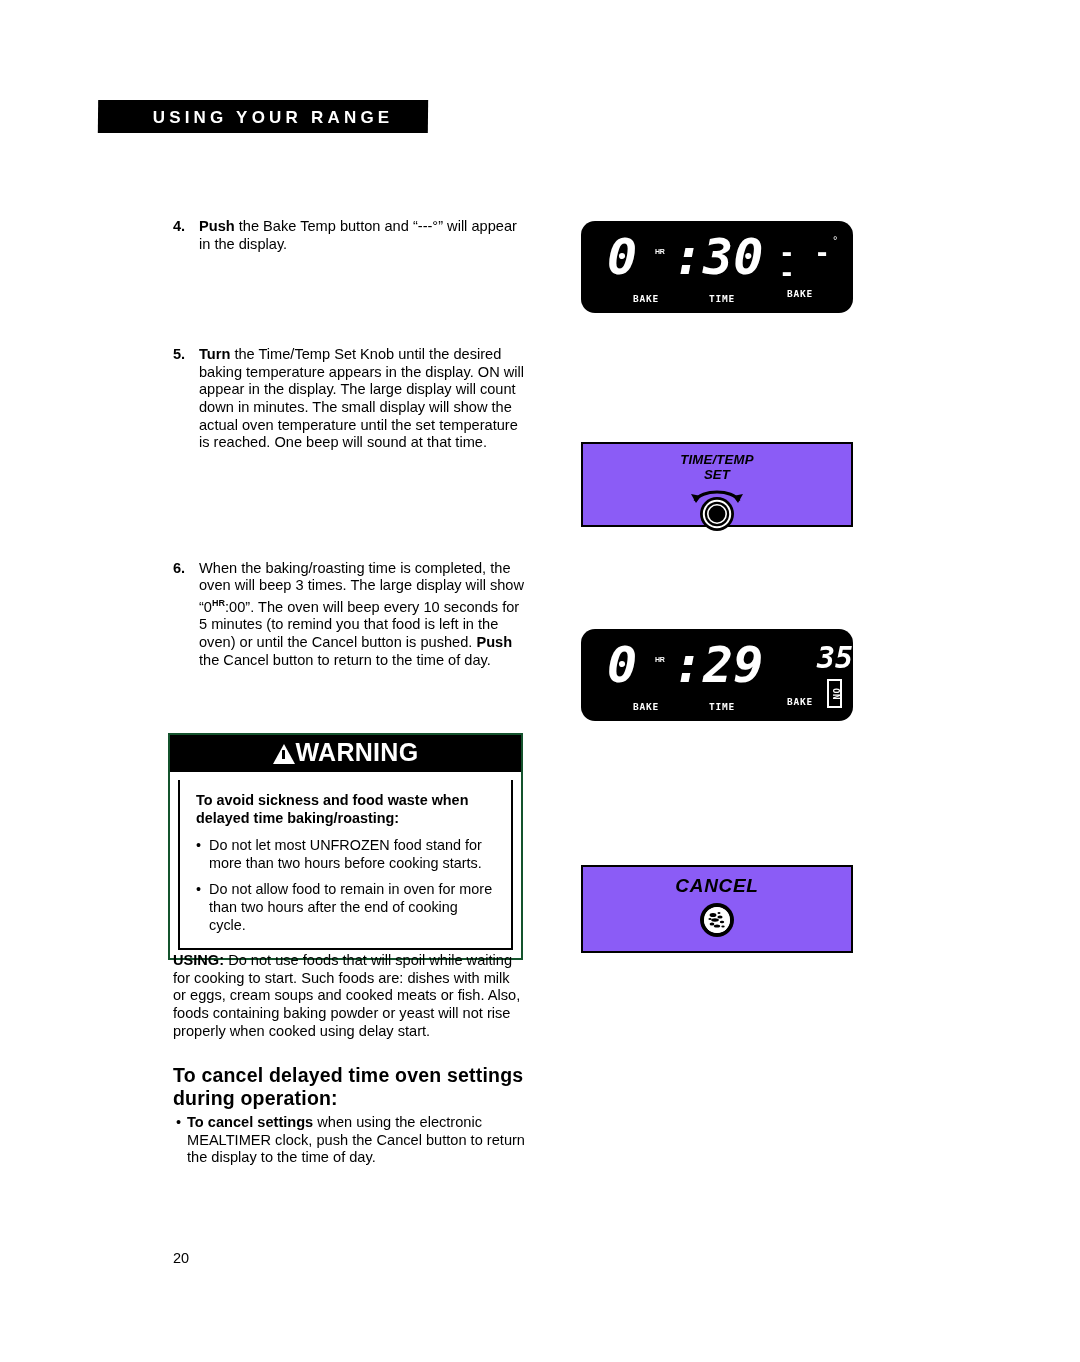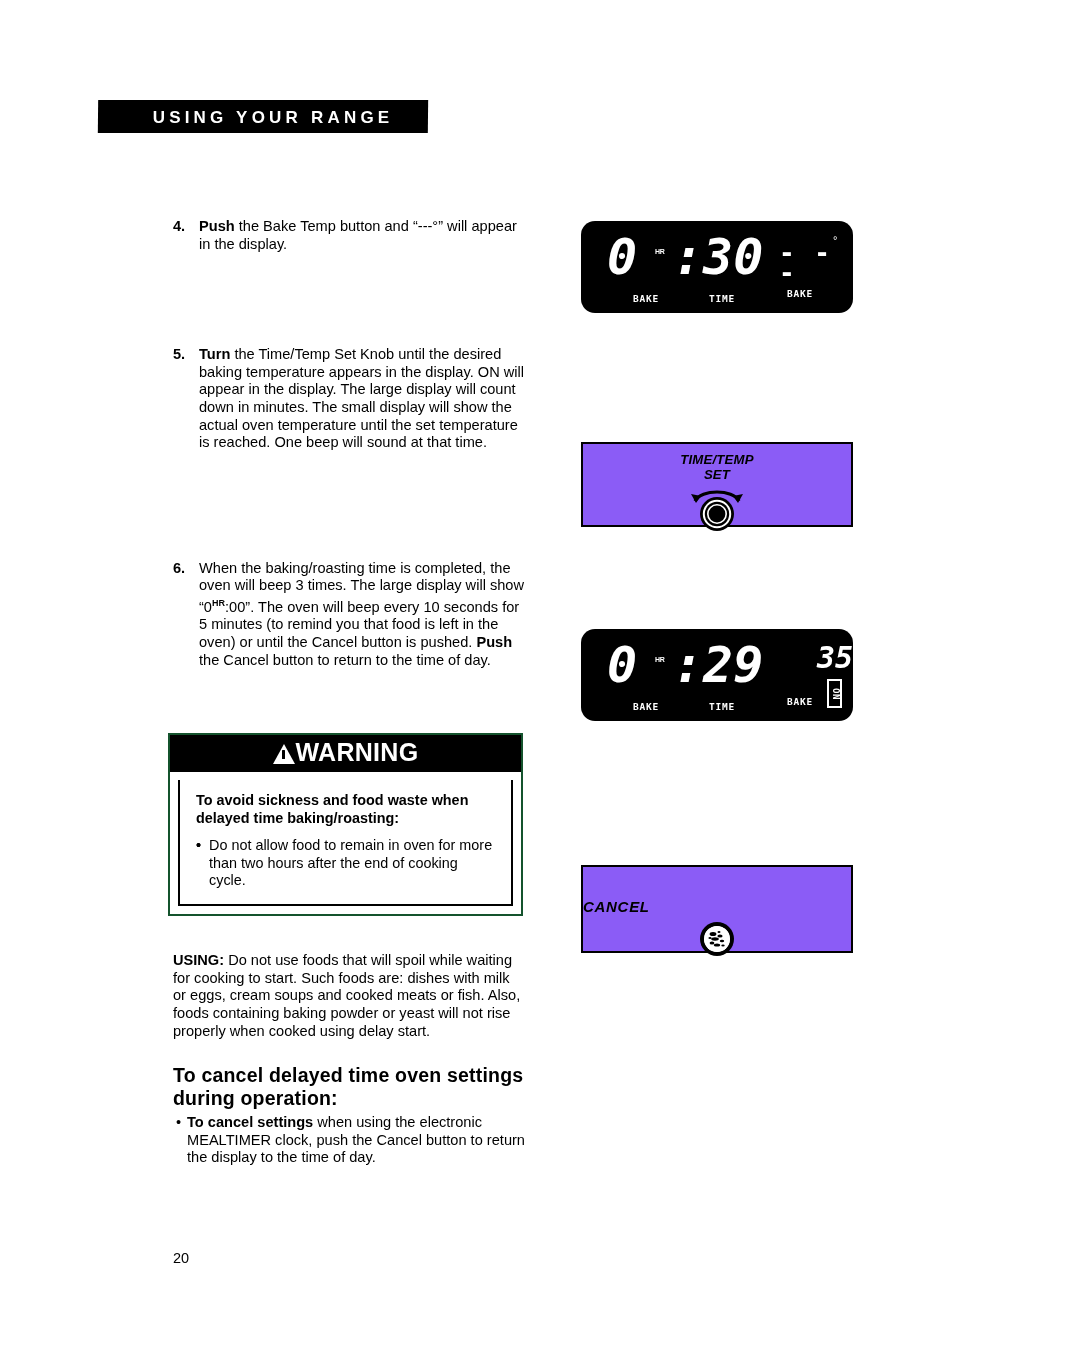--- a/index.html
+++ b/index.html
@@ -336,25 +336,25 @@
   .knob-arrow {
     position: absolute;
     left: 50%;
     top: -11px;
     transform: translateX(-50%);
     width: 56px;
     height: 18px;
   }
 
   .cancel-title {
-    text-align: left;
-    font-weight: bold;
-    font-size: 15px;
+    text-align: center;
+    font-weight: bold;
+    font-size: 19px;
     letter-spacing: 0.7px;
-    padding-top: 32px;
+    padding-top: 9px;
     line-height: 1;
   }
   .cancel-btn-wrap {
     position: relative;
     height: 52px;
   }
   .cancel-btn {
     position: absolute;
     left: 50%;
     top: 8px;
@@ -407,20 +407,21 @@
 
   <div class="warning-box">
     <div class="warning-head">
       <span class="warn-tri"></span>
         <span>WARNING</span>
     </div>
     <div class="warning-body">
       <p class="warning-lead">To avoid sickness and food waste when delayed time baking/roasting:</p>
       <div class="warn-bullet">
         <span class="dot">•</span>
+        <span>Do not let most UNFROZEN food stand for more than two hours before cooking starts.</span>
       </div>
       <div class="warn-bullet">
         <span class="dot">•</span>
         <span>Do not allow food to remain in oven for more than two hours after the end of cooking cycle.</span>
       </div>
     </div>
   </div>
 
   <div class="note">
     <b>USING:</b><span> Do not use foods that will spoil while waiting for cooking to start. Such foods are: dishes with milk or eggs, cream soups and cooked meats or fish. Also, foods containing baking powder or yeast will not rise properly when cooked using delay start.</span>

